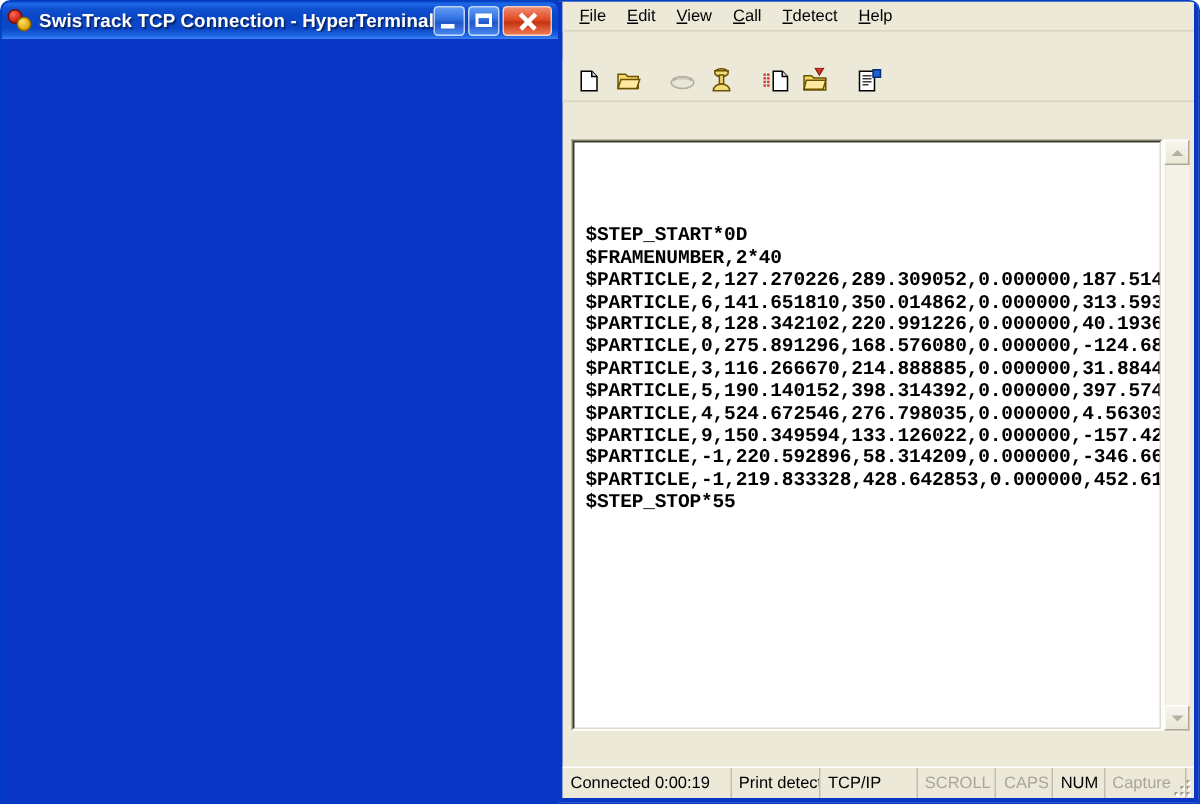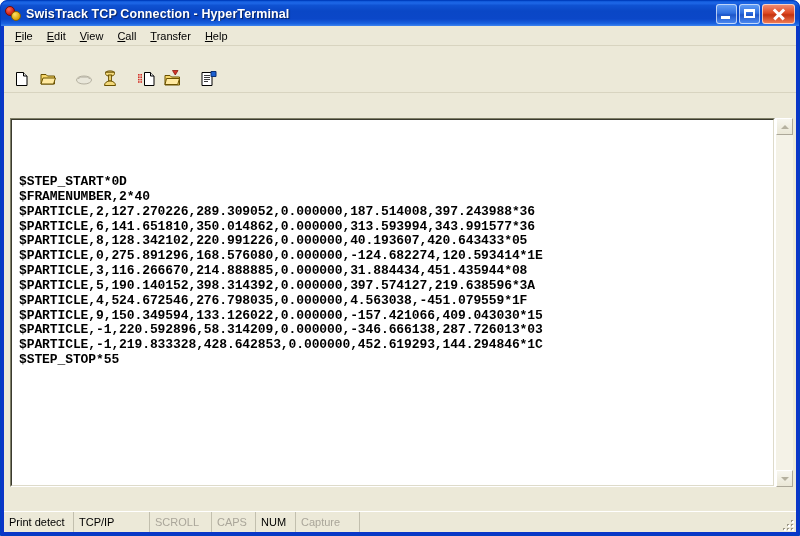--- a/index.html
+++ b/index.html
@@ -19,21 +19,21 @@
   .window {
     position: absolute;
     left: 0; top: 0;
     width: 800px;
     height: 536px;
     box-sizing: border-box;
     background: #0a36c8;
     border: 1px solid #003fbf;
     border-radius: 7px 7px 0 0;
     display: flex;
-    flex-direction: column;
+    flex-direction: row;
     overflow: hidden;
   }
 
   
   .titlebar {
     position: relative;
     height: 25px;
     flex: 0 0 25px;
     background: linear-gradient(180deg,
         #0e56d6 0%,
@@ -330,21 +330,21 @@
       <div class="menu-item">
         <u>E</u><span>dit</span>
       </div>
       <div class="menu-item">
         <u>V</u><span>iew</span>
       </div>
       <div class="menu-item">
         <u>C</u><span>all</span>
       </div>
       <div class="menu-item">
-        <u>T</u><span>ransfer</span>
+        <u>T</u><span>detect</span>
       </div>
       <div class="menu-item">
         <u>H</u><span>elp</span>
       </div>
     </div>
 
     <div class="toolbar">
 
       <div class="tb-btn">
         <svg width="16" height="16" viewBox="0 0 16 16">
@@ -447,20 +447,21 @@
             <span class="tri"></span>
           </div>
         <div class="sb-track"></div>
         <div class="sb-arrow down">
             <span class="tri"></span>
           </div>
       </div>
     </div>
 
     <div class="statusbar">
+      <div class="sb-cell first" style="width:133px">Connected 0:00:19</div>
       <div class="sb-cell" style="width:70px">Print detect</div>
       <div class="sb-cell" style="width:76px">TCP/IP</div>
       <div class="sb-cell dim" style="width:62px">SCROLL</div>
       <div class="sb-cell dim" style="width:44px">CAPS</div>
       <div class="sb-cell" style="width:40px">NUM</div>
       <div class="sb-cell dim" style="width:64px">Capture</div>
       <div class="sb-cell nobord" style="flex:1 1 auto"></div>
       <div class="grip">
         <i style="right:0px;  bottom:0px;"></i>
         <i style="right:4px;  bottom:0px;"></i>

